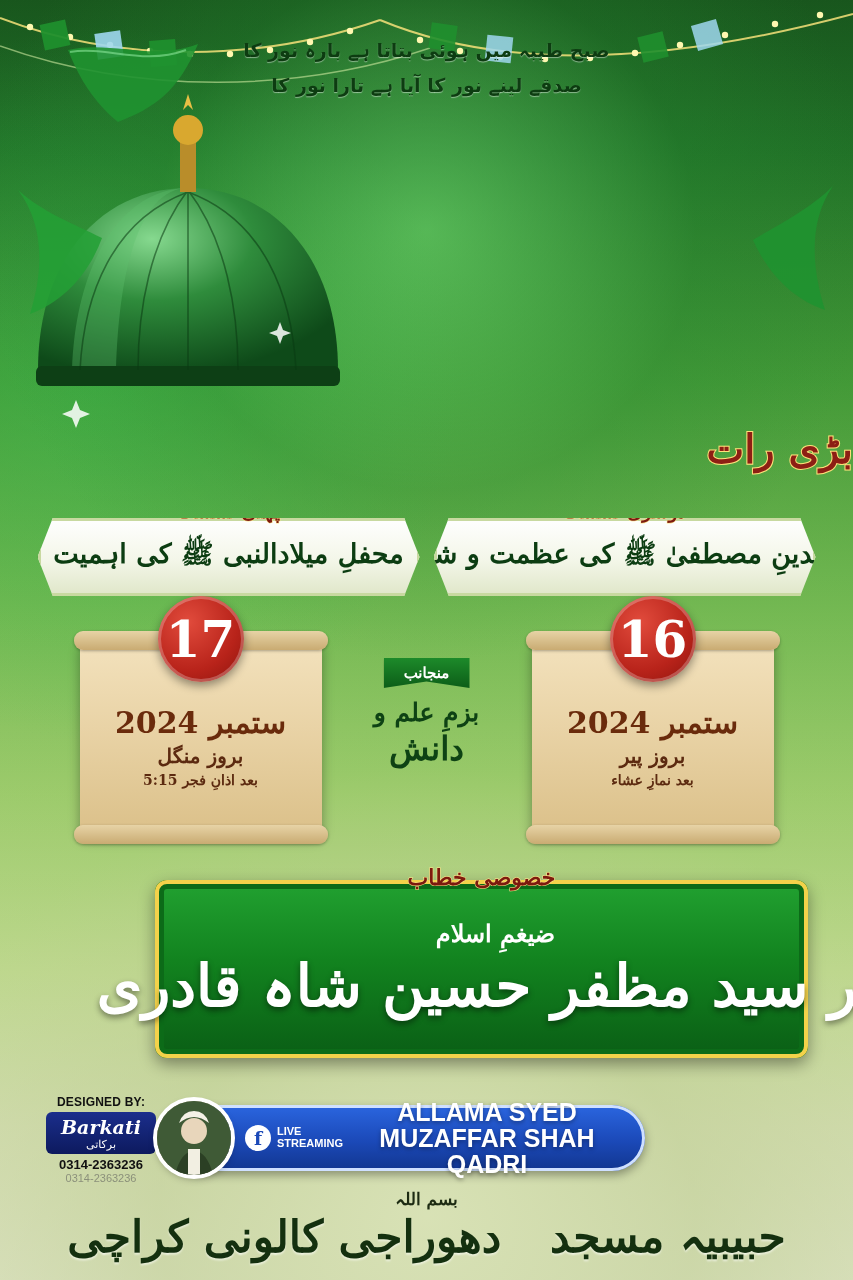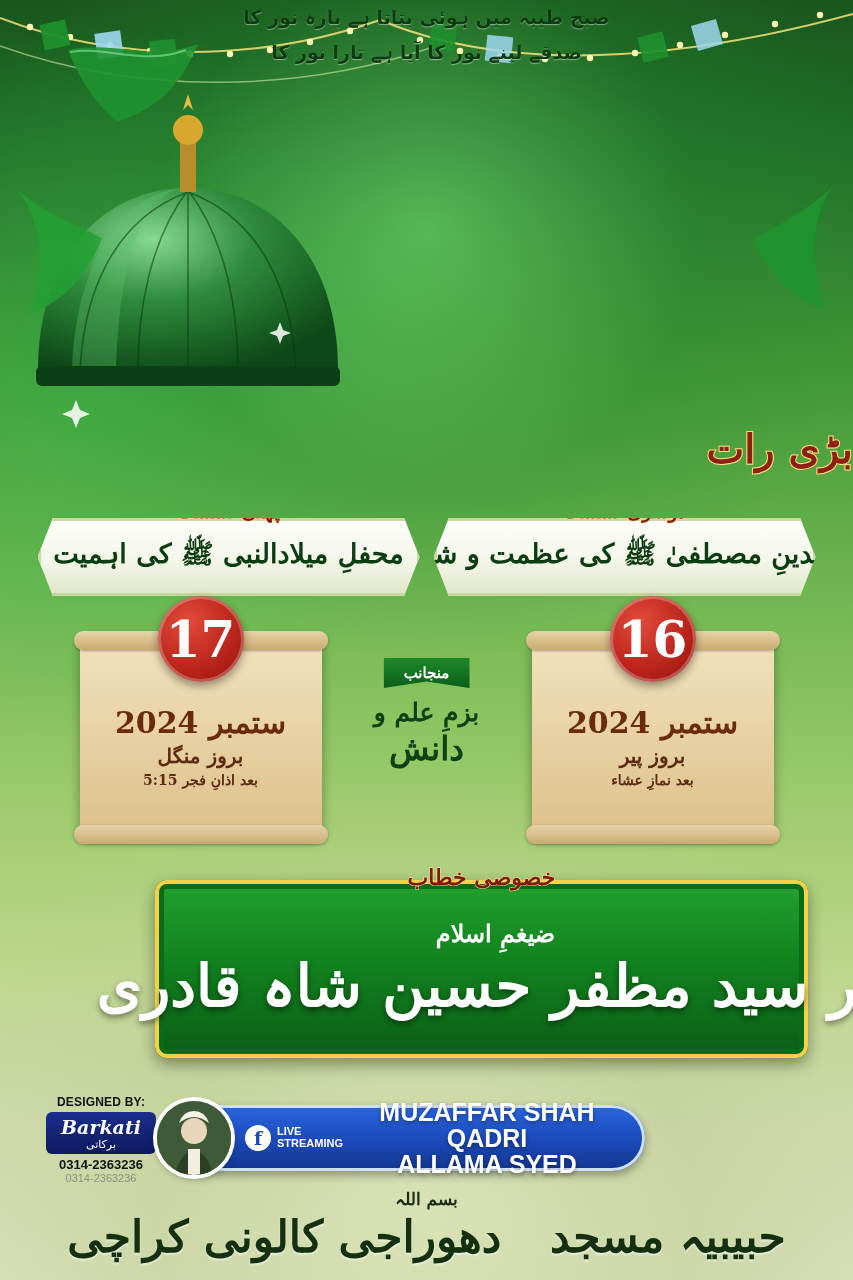--- a/index.html
+++ b/index.html
@@ -37,21 +37,21 @@
     pointer-events: none;
   }
   .flag {
     position: absolute;
     pointer-events: none;
   }
 
   
   .couplet {
     position: absolute;
-    top: 0; left: 0; right: 0;
+    top: 33px; left: 0; right: 0;
     text-align: center;
     color: #0d3c11;
     direction: rtl;
     font-family: "DejaVu Sans", sans-serif;
     font-size: 19px;
     line-height: 1.85;
     font-weight: bold;
     text-shadow: 0 1px 1px rgba(255,255,255,0.45);
     z-index: 6;
   }
@@ -528,22 +528,22 @@
       </svg>
     </div>
     <div class="fb">
       <span class="fb-circle">f</span>
       <span class="fb-text">
         <span>LIVE</span><br>
         <span>STREAMING</span>
       </span>
     </div>
     <div class="lnames">
+      <div>ALLAMA SYED</div>
       <div>MUZAFFAR SHAH QADRI</div>
-      <div>ALLAMA SYED</div>
     </div>
   </div>
 
   <div class="mosque">
     <div class="mlogo">بسم اللہ</div>
     <div class="mname">
       <span>حبیبیہ مسجد</span>
       <span class="sep"></span>
       <span>دھوراجی کالونی کراچی</span>
     </div>

